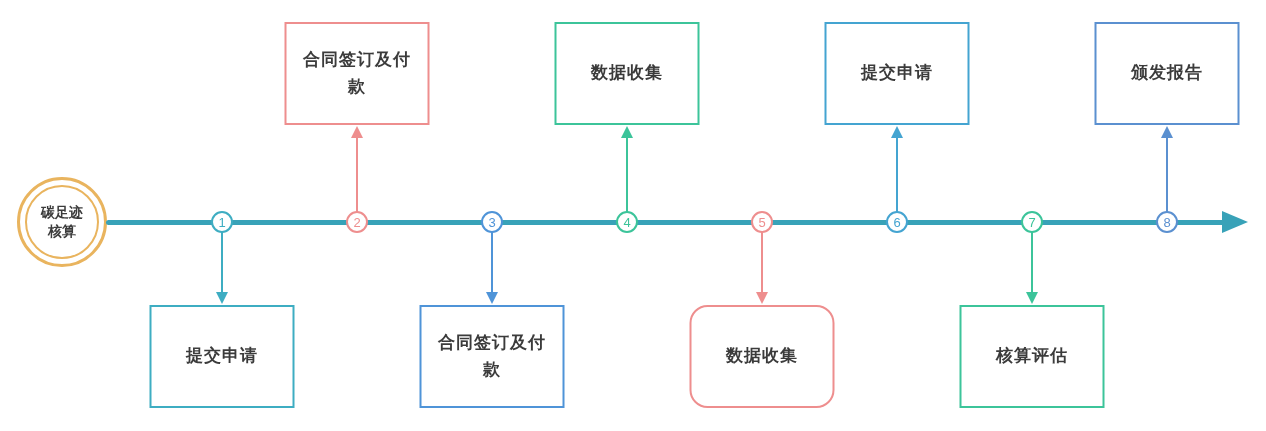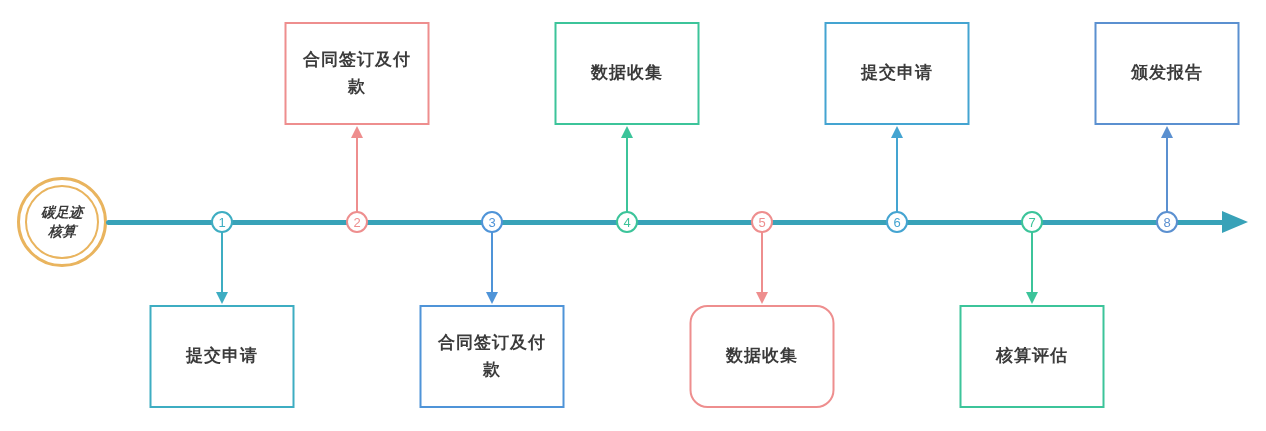--- a/index.html
+++ b/index.html
@@ -6,21 +6,21 @@
   .canvas{
     position:relative;
     width:1266px;height:431px;
     background:#ffffff;
     font-family:"Liberation Sans","DejaVu Sans",sans-serif;
     overflow:hidden;
   }
   
   .hub{position:absolute;left:17px;top:177px;width:90px;height:90px;
     border:3px solid;border-radius:50%;
-    display:flex;align-items:center;justify-content:center;box-sizing:border-box;font-style:italic;}
+    display:flex;align-items:center;justify-content:center;box-sizing:border-box;}
   .hub-inner{width:74px;height:74px;border:2px solid;border-radius:50%;
     display:flex;align-items:center;justify-content:center;box-sizing:border-box;}
   .hub-label{width:46px;text-align:center;font-size:14px;font-weight:700;
     line-height:1.35;color:#3b3b3b;word-break:break-all;}
   
   .axis{position:absolute;left:106px;top:220px;width:1120px;height:5px;border-radius:3px;}
   .axis-head{position:absolute;left:1222px;top:211px;width:0;height:0;
     border-top:11px solid transparent;border-bottom:11px solid transparent;
     border-left:26px solid #38a2b8;}
   

